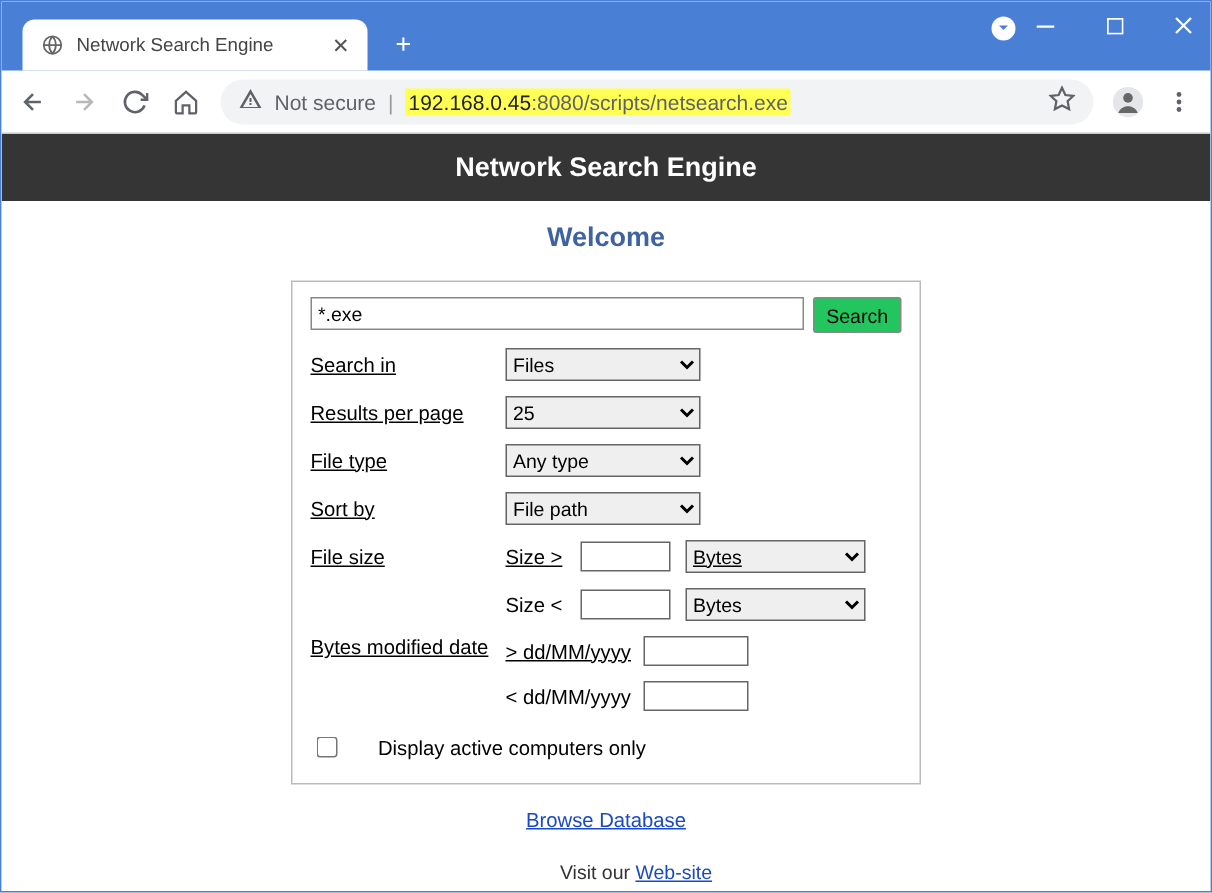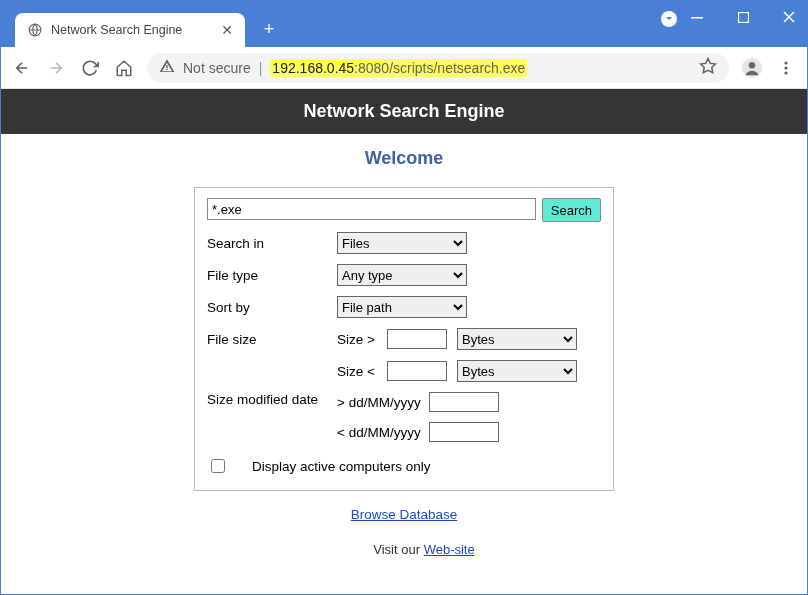--- a/index.html
+++ b/index.html
@@ -132,30 +132,31 @@
   }
   .search-input {
     flex:1;
     border:1px solid #888;
     height:22px;
     padding:1px 4px;
     font-size:13px;
   }
   .search-btn {
     border:1px solid #888;
-    background:#5eead4;
+    background:#22c55e;
     height:24px;
     padding:0 8px;
     font-size:13px;
     border-radius:2px;
   }
   .form-row {
     display:flex;
     align-items:center;
     margin-top:10px;
+    text-decoration:underline;
   }
   .form-label {
     width:130px;
   }
   .form-ctrl select {
     width:130px;
     height:22px;
     font-size:13px;
     border:1px solid #666;
   }
@@ -312,20 +313,24 @@
     <div class="search-row">
       <input class="search-input" value="*.exe" style="">
       <button class="search-btn">Search</button>
     </div>
 
     <div class="form-row">
       <div class="form-label">Search in</div>
       <div class="form-ctrl"><select><option>Files</option></select></div>
     </div>
     <div class="form-row">
+      <div class="form-label">Results per page</div>
+      <div class="form-ctrl"><select><option>25</option></select></div>
+    </div>
+    <div class="form-row">
       <div class="form-label">File type</div>
       <div class="form-ctrl"><select><option>Any type</option></select></div>
     </div>
     <div class="form-row">
       <div class="form-label">Sort by</div>
       <div class="form-ctrl"><select><option>File path</option></select></div>
     </div>
 
     <div class="form-row">
       <div class="form-label">File size</div>
@@ -337,21 +342,21 @@
         </div>
       </div>
     </div>
     <div class="size-line">
       <span class="sz-label">Size &lt;</span>
       <input class="size-box" style="">
       <select class="unit-sel"><option>Bytes</option></select>
     </div>
 
     <div class="form-row" style="align-items:flex-start">
-      <div class="form-label">Size modified date</div>
+      <div class="form-label">Bytes modified date</div>
       <div style="flex:1">
         <div class="date-line first" style="margin-left:0">
           <span>&gt; dd/MM/yyyy</span>
           <input class="date-box" style="">
         </div>
       </div>
     </div>
     <div class="date-line">
       <span>&lt; dd/MM/yyyy</span>
       <input class="date-box" style="">

